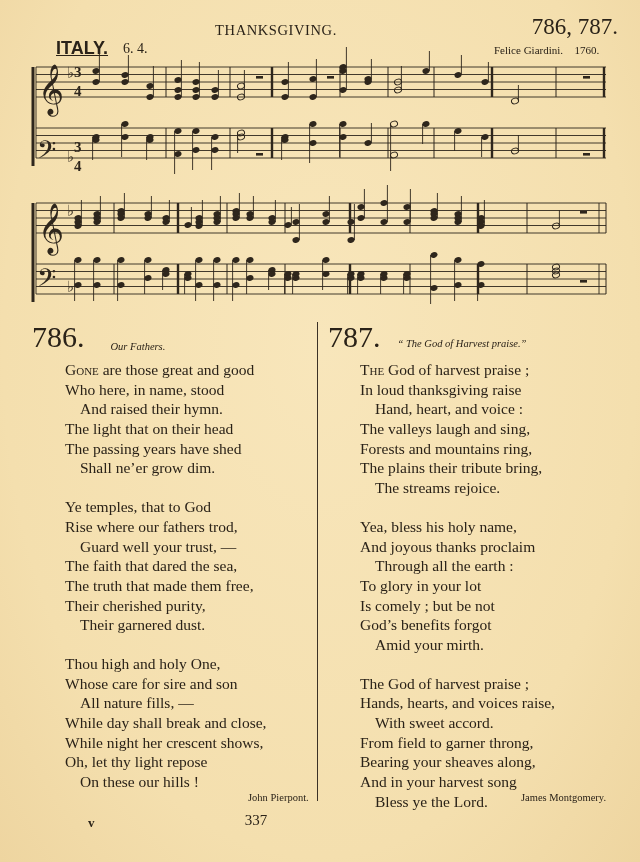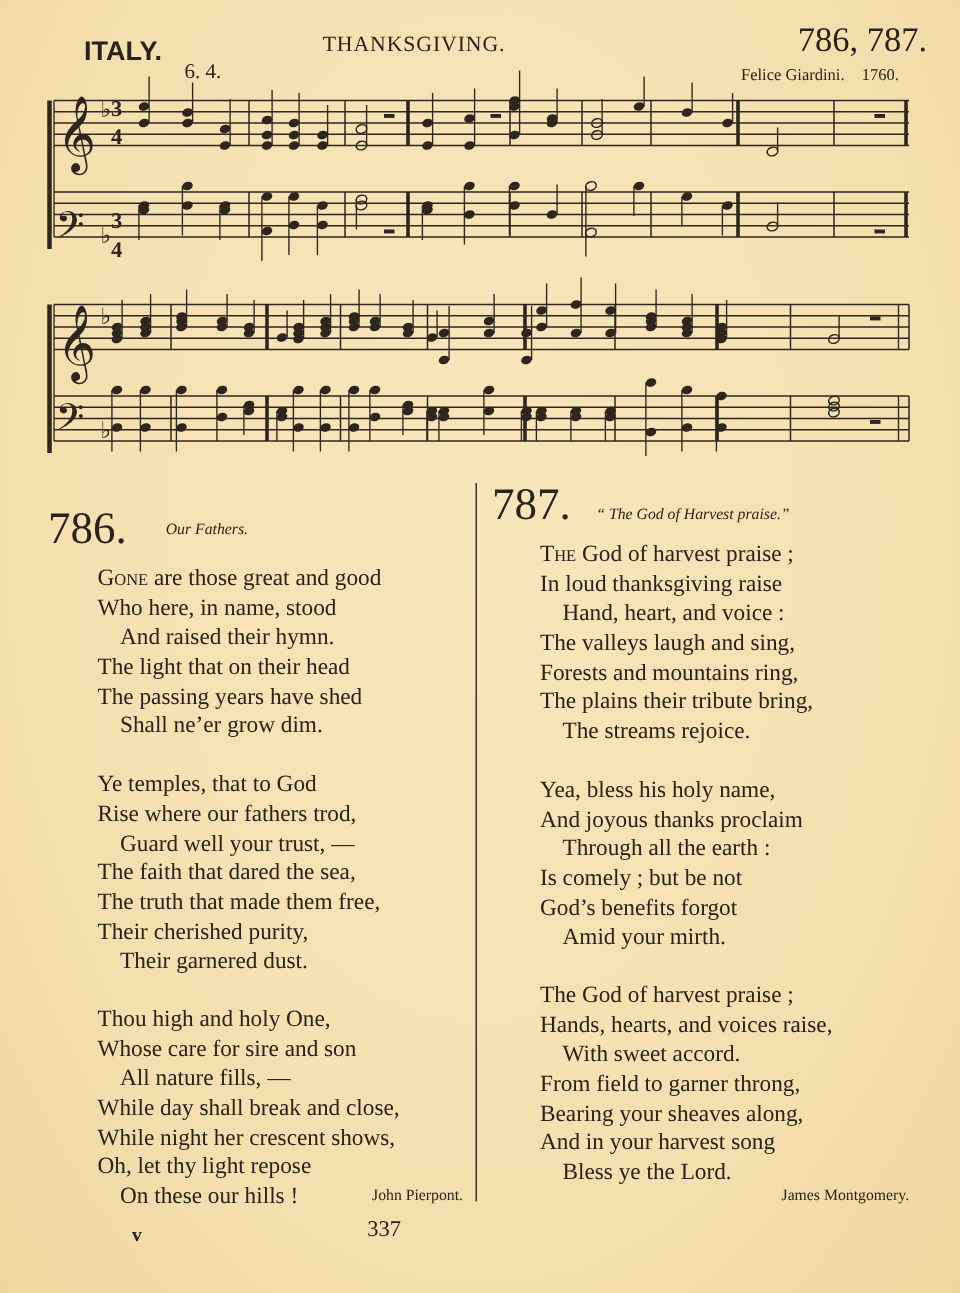--- a/index.html
+++ b/index.html
@@ -5,21 +5,21 @@
   html, body { margin:0; padding:0; }
   body {
     width:640px; height:862px; overflow:hidden; position:relative;
     background:#f6e2b4;
     background-image: radial-gradient(ellipse at 50% 40%, #f8e6bb 0%, #f4dfae 70%, #eed5a0 100%);
     font-family:"Liberation Serif","DejaVu Serif",serif; color:#2a2218;
   }
   .abs { position:absolute; }
   .running-head { left:0; width:552px; top:22px; text-align:center; font-size:14.5px; letter-spacing:0.6px; }
   .hymn-nums { right:22px; top:14px; font-size:23px; }
-  .tune-name { left:56px; top:24px; font-family:"Liberation Sans","DejaVu Sans",sans-serif; font-weight:bold; font-size:18px; }
+  .tune-name { left:56px; top:38px; font-family:"Liberation Sans","DejaVu Sans",sans-serif; font-weight:bold; font-size:18px;text-decoration:underline; }
   .tune-meter { left:123px; top:41px; font-size:14px; }
   .composer { left:494px; top:44px; font-size:11px; }
   .music { left:0; top:0; }
   .hnum { font-size:30px; line-height:1; }
   .htitle { font-style:italic; font-size:10.5px; }
   .verse { font-size:15.5px; line-height:19.7px; }
   .verse .line { white-space:nowrap; height:19.7px; }
   .verse .indent { padding-left:15px; }
   .sc { font-variant:small-caps; }
   .author { font-size:10.5px; }
@@ -357,21 +357,21 @@
 
   <g font-family="Liberation Serif, serif" font-size="15" font-weight="bold" fill="#2e261c">
     <text x="74" y="77">3</text>
       <text x="74" y="96">4</text>
     <text x="74" y="152">3</text>
       <text x="74" y="171">4</text>
   </g>
 </svg>
 
 <div class="abs" style="left:32px; top:322px; width:280px;">
-  <div style="display:flex; align-items:center;margin-top:16px;">
+  <div style="display:flex; align-items:flex-end;">
     <span class="hnum">786.</span>
     <span class="htitle" style="margin-left:26px;">Our Fathers.</span>
   </div>
   <div id="h786" class="verse" style="margin-top:8px; margin-left:33px;">
       <div>
         <div class="line"><span class="sc">Gone</span> are those great and good</div>
         <div class="line">Who here, in name, stood</div>
         <div class="line indent">And raised their hymn.</div>
         <div class="line">The light that on their head</div>
         <div class="line">The passing years have shed</div>
@@ -413,20 +413,21 @@
         <div class="line indent">Hand, heart, and voice :</div>
         <div class="line">The valleys laugh and sing,</div>
         <div class="line">Forests and mountains ring,</div>
         <div class="line">The plains their tribute bring,</div>
         <div class="line indent">The streams rejoice.</div>
       </div>
       <div style="margin-top: 19px;">
         <div class="line">Yea, bless his holy name,</div>
         <div class="line">And joyous thanks proclaim</div>
         <div class="line indent">Through all the earth :</div>
+        <div class="line">To glory in your lot</div>
         <div class="line">Is comely ; but be not</div>
         <div class="line">God’s benefits forgot</div>
         <div class="line indent">Amid your mirth.</div>
       </div>
       <div style="margin-top: 19px;">
         <div class="line">The God of harvest praise ;</div>
         <div class="line">Hands, hearts, and voices raise,</div>
         <div class="line indent">With sweet accord.</div>
         <div class="line">From field to garner throng,</div>
         <div class="line">Bearing your sheaves along,</div>

